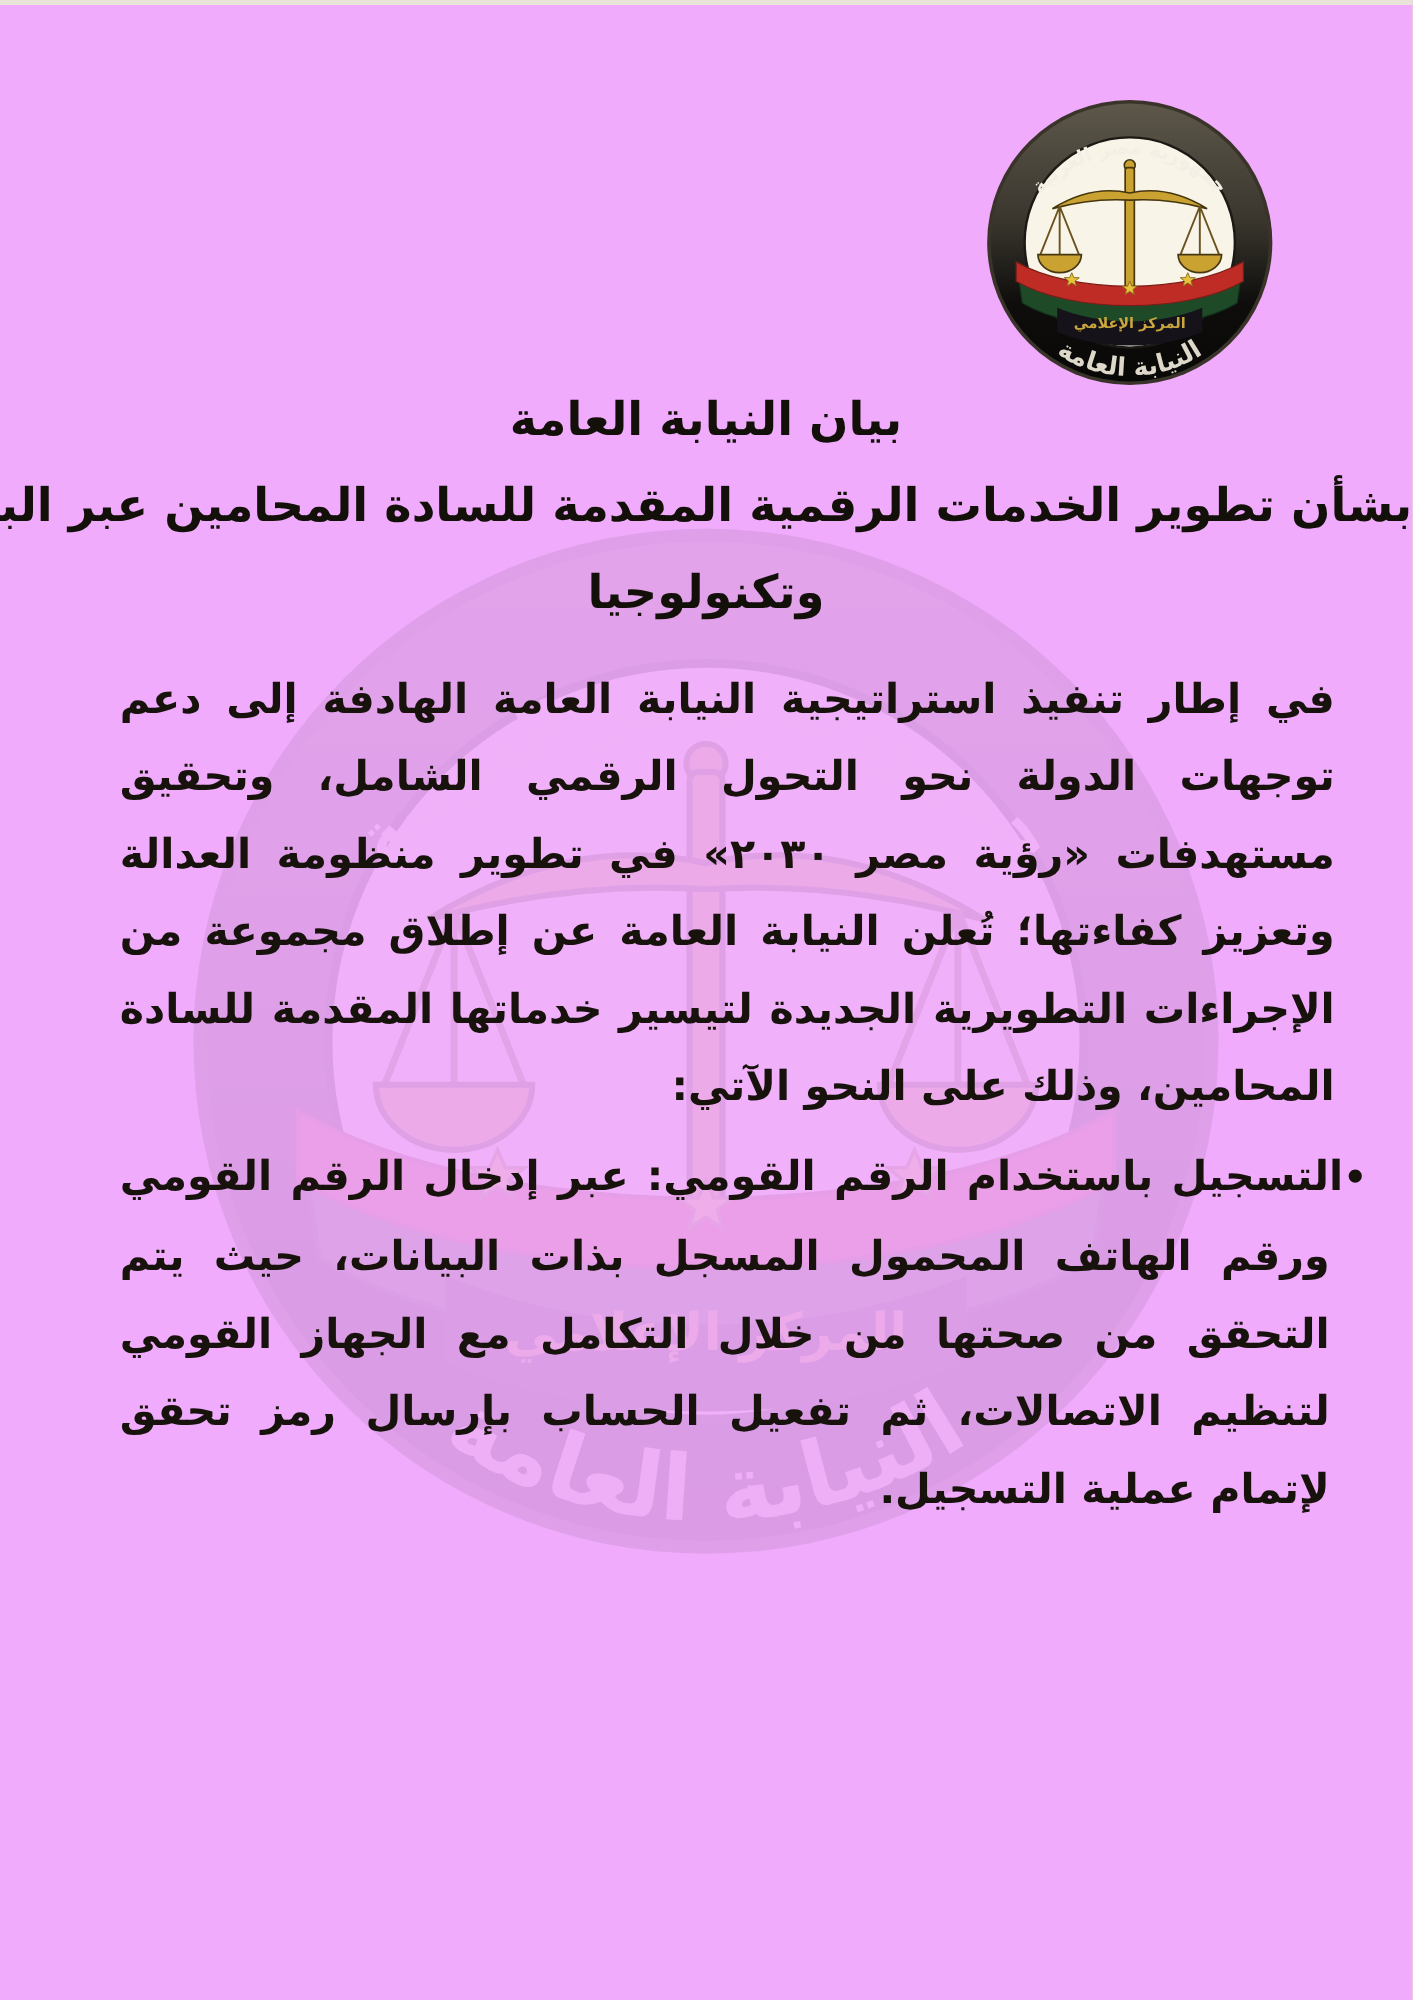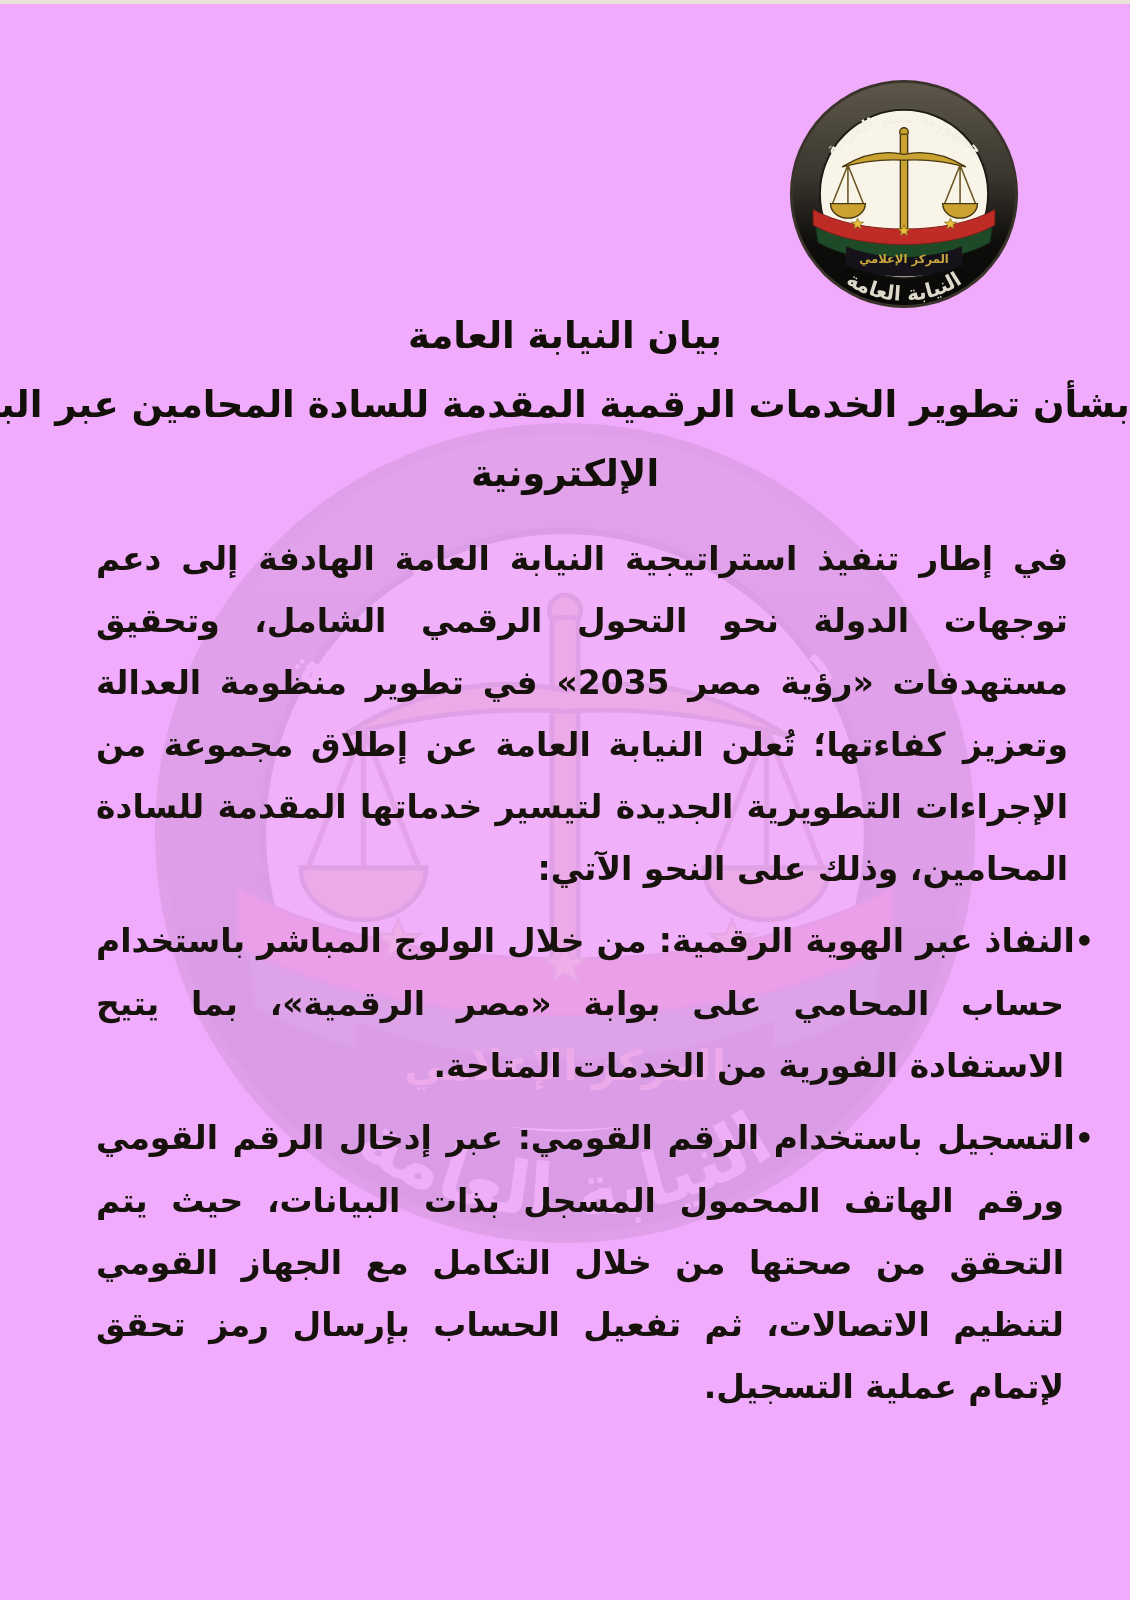--- a/index.html
+++ b/index.html
@@ -127,24 +127,23 @@
 
   <div class="logo">
     <svg viewBox="0 0 240 240">
         <use href="#emblem"></use>
       </svg>
   </div>
 
   <div class="title-block">
     <div class="title-line">بيان النيابة العامة</div>
     <div class="title-line">بشأن تطوير الخدمات الرقمية المقدمة للسادة المحامين عبر البوابة</div>
-    <div class="title-line">الإلكترونية</div>
+    <div class="title-line">وتكنولوجيا</div>
   </div>
 
   <div class="body-block">
-    <p class="para">في إطار تنفيذ استراتيجية النيابة العامة الهادفة إلى دعم توجهات الدولة نحو التحول الرقمي الشامل، وتحقيق مستهدفات «رؤية مصر 2035» في تطوير منظومة العدالة وتعزيز كفاءتها؛ تُعلن النيابة العامة عن إطلاق مجموعة من الإجراءات التطويرية الجديدة لتيسير خدماتها المقدمة للسادة المحامين، وذلك على النحو الآتي:</p>
+    <p class="para">في إطار تنفيذ استراتيجية النيابة العامة الهادفة إلى دعم توجهات الدولة نحو التحول الرقمي الشامل، وتحقيق مستهدفات «رؤية مصر ٢٠٣٠» في تطوير منظومة العدالة وتعزيز كفاءتها؛ تُعلن النيابة العامة عن إطلاق مجموعة من الإجراءات التطويرية الجديدة لتيسير خدماتها المقدمة للسادة المحامين، وذلك على النحو الآتي:</p>
     <div class="bullets">
-      <div class="bullet-item"><span class="bullet-dot">•</span><span>النفاذ عبر الهوية الرقمية: من خلال الولوج المباشر باستخدام حساب المحامي على بوابة «مصر الرقمية»، بما يتيح الاستفادة الفورية من الخدمات المتاحة.</span></div>
       <div class="bullet-item"><span class="bullet-dot">•</span><span>التسجيل باستخدام الرقم القومي: عبر إدخال الرقم القومي ورقم الهاتف المحمول المسجل بذات البيانات، حيث يتم التحقق من صحتها من خلال التكامل مع الجهاز القومي لتنظيم الاتصالات، ثم تفعيل الحساب بإرسال رمز تحقق لإتمام عملية التسجيل.</span></div>
     </div>
   </div>
 
 </div>
 
 </body></html>

